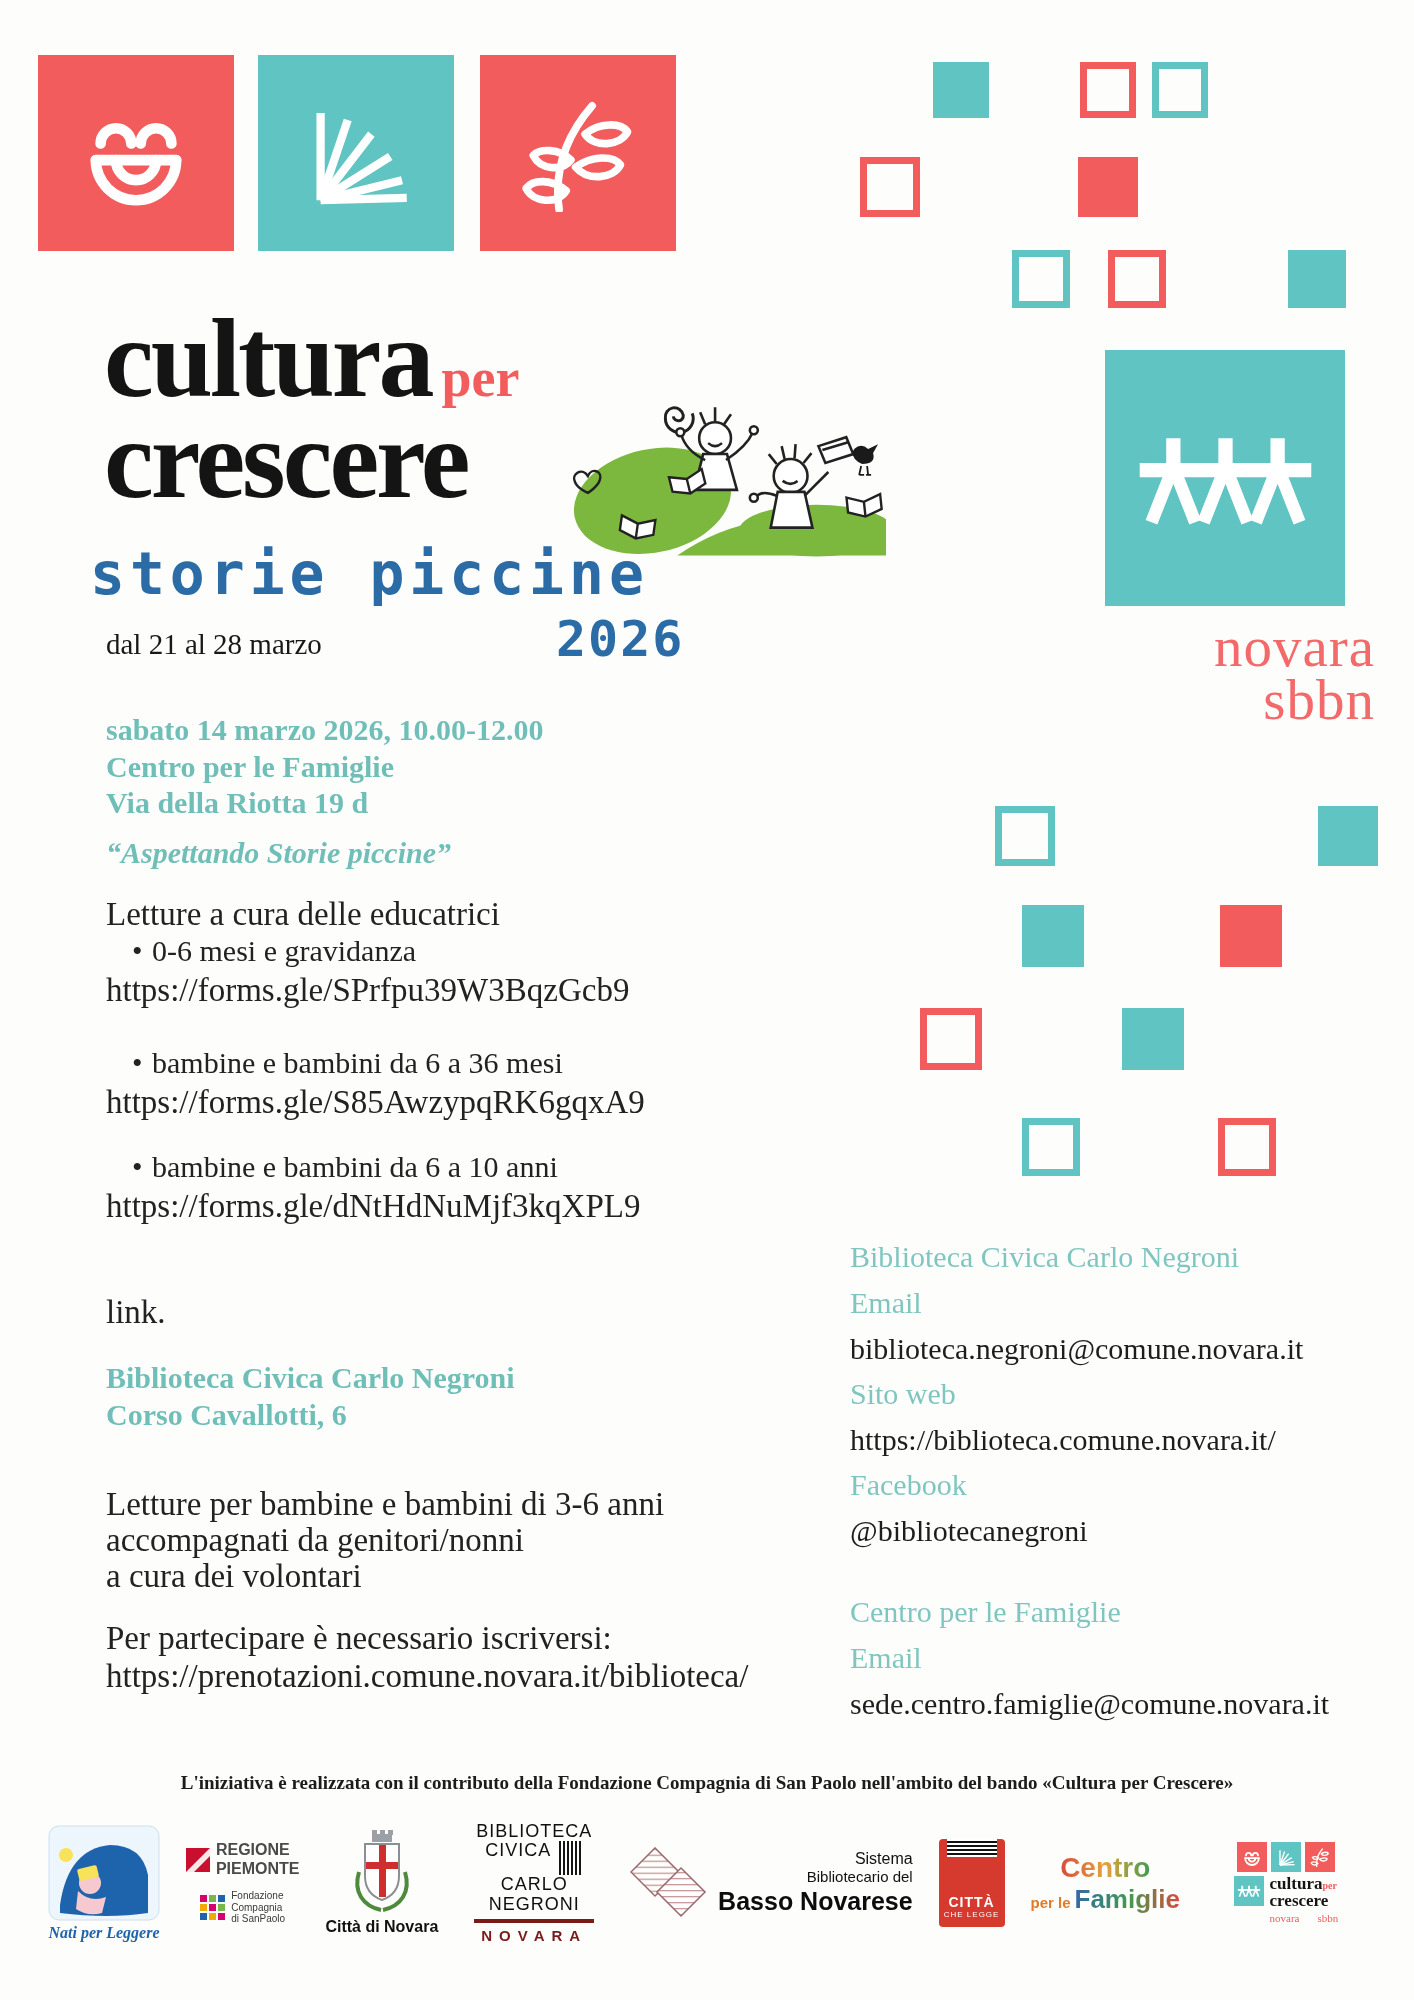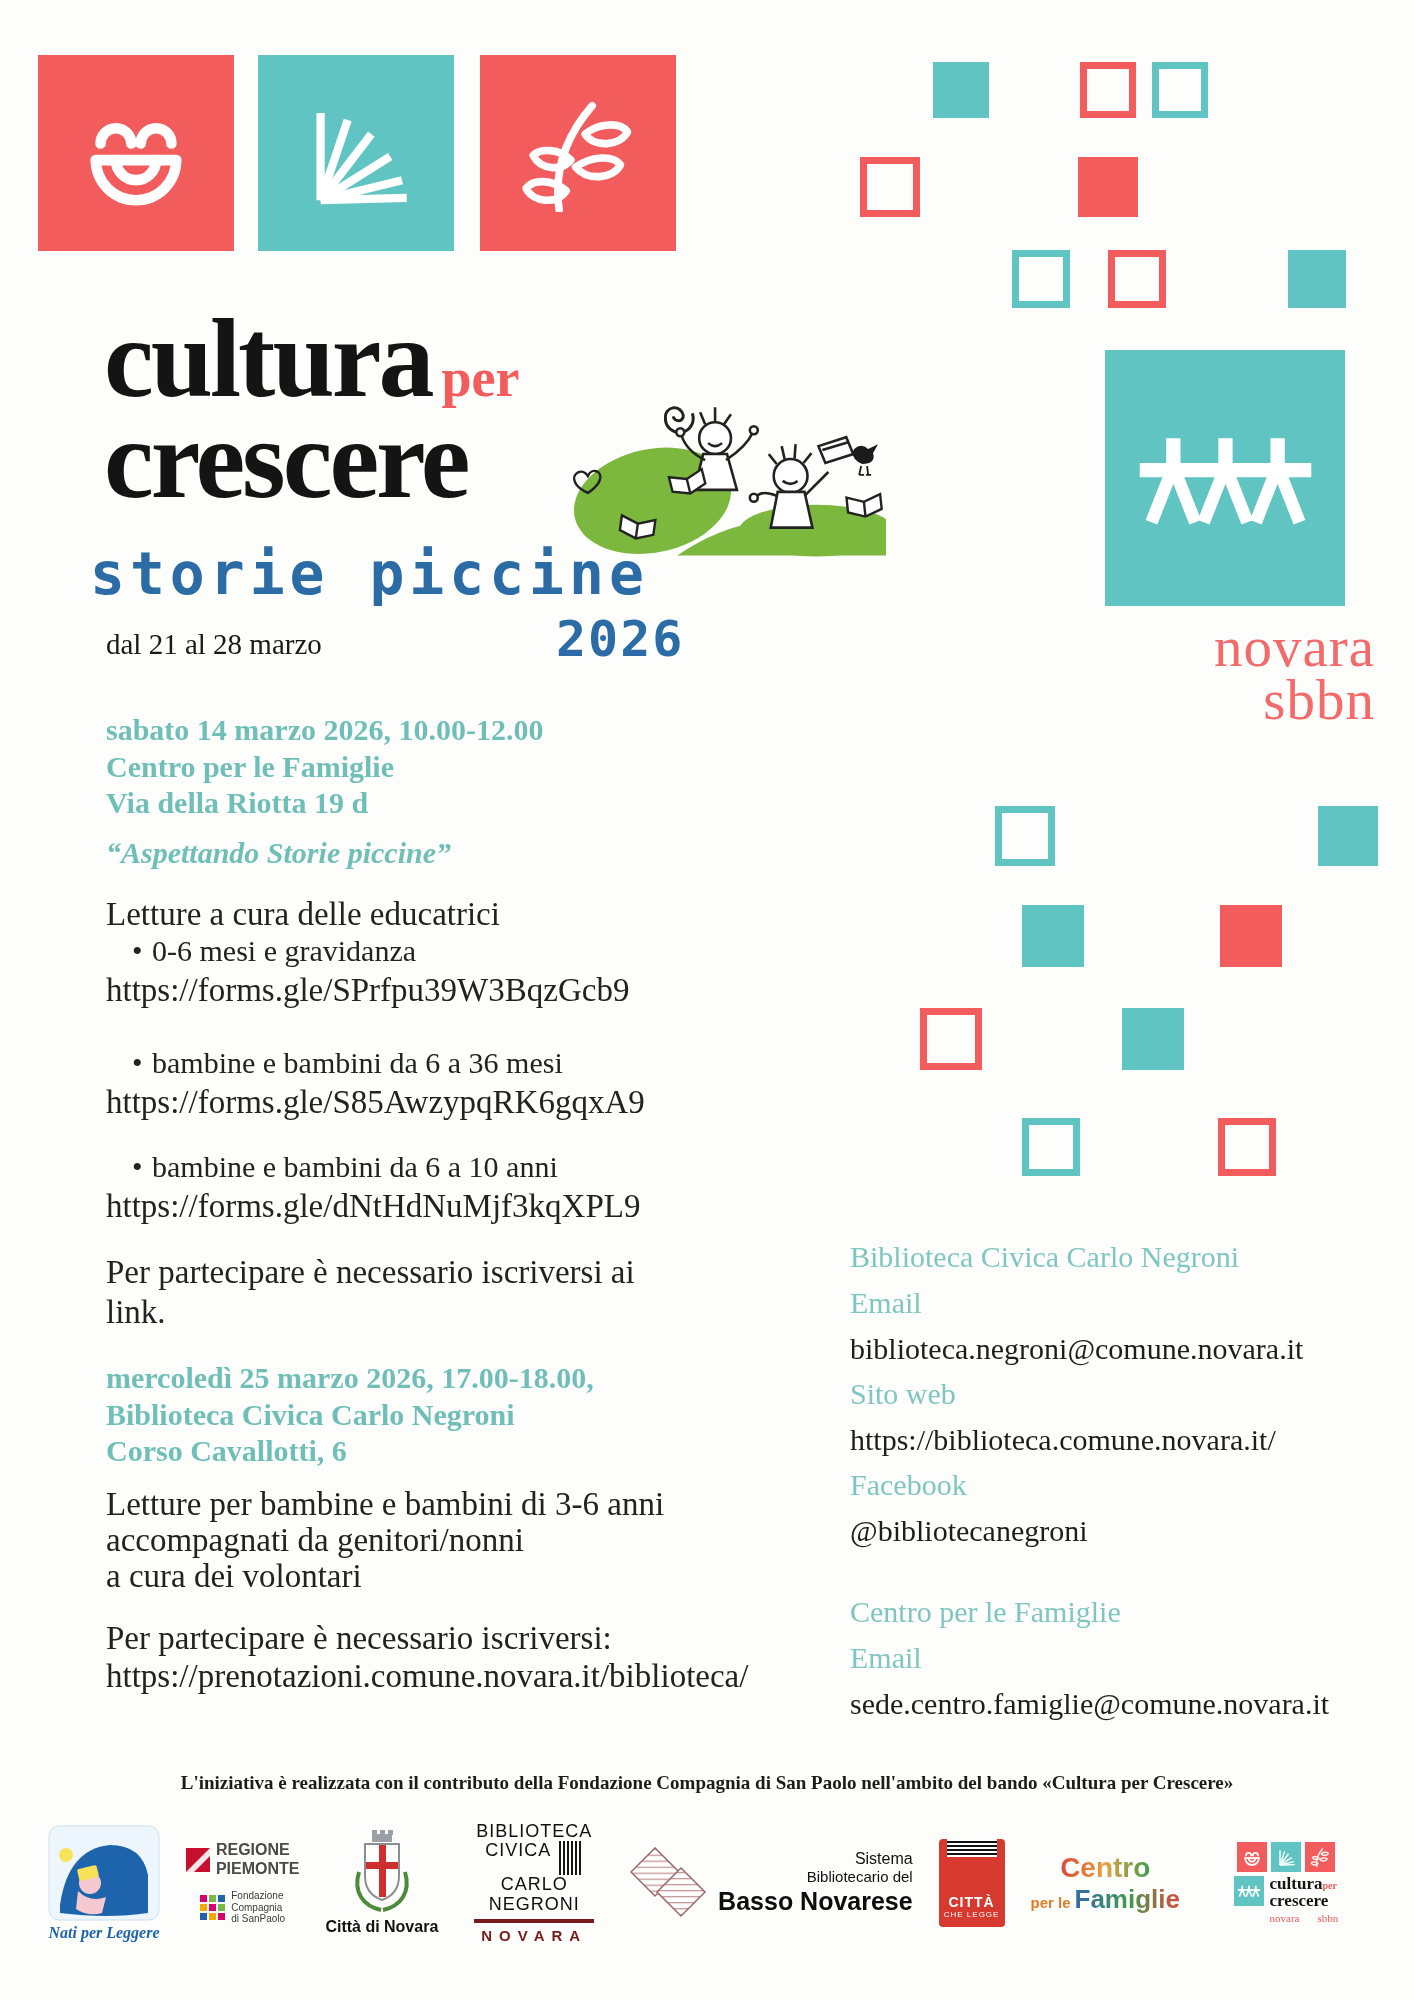--- a/index.html
+++ b/index.html
@@ -253,25 +253,23 @@
   <div class="tagline">“Aspettando Storie piccine”</div>
   <div class="body-line" style="top:896px">Letture a cura delle educatrici</div>
 
   <div class="bullet-line" style="top:934px">0-6 mesi e gravidanza</div>
   <div class="body-line url" style="top:972px">https://forms.gle/SPrfpu39W3BqzGcb9</div>
   <div class="bullet-line" style="top:1046px">bambine e bambini da 6 a 36 mesi</div>
   <div class="body-line url" style="top:1084px">https://forms.gle/S85AwzypqRK6gqxA9</div>
   <div class="bullet-line" style="top:1150px">bambine e bambini da 6 a 10 anni</div>
   <div class="body-line url" style="top:1188px">https://forms.gle/dNtHdNuMjf3kqXPL9</div>
 
-  <div class="body-line" style="top:1254px">Per partecipare è necessario iscriversi ai</div>
   <div class="body-line" style="top:1294px">link.</div>
 
   <div class="tealhead" style="top:1360px">
-    <div>mercoledì 25 marzo 2026, 17.00-18.00,</div>
     <div>Biblioteca Civica Carlo Negroni</div>
     <div>Corso Cavallotti, 6</div>
   </div>
   <div class="body-line" style="top:1486px">Letture per bambine e bambini di 3-6 anni</div>
   <div class="body-line" style="top:1522px">accompagnati da genitori/nonni</div>
   <div class="body-line" style="top:1558px">a cura dei volontari</div>
   <div class="body-line" style="top:1620px">Per partecipare è necessario iscriversi:</div>
   <div class="body-line url" style="top:1658px">https://prenotazioni.comune.novara.it/biblioteca/</div>
 
   <div class="contacts">

